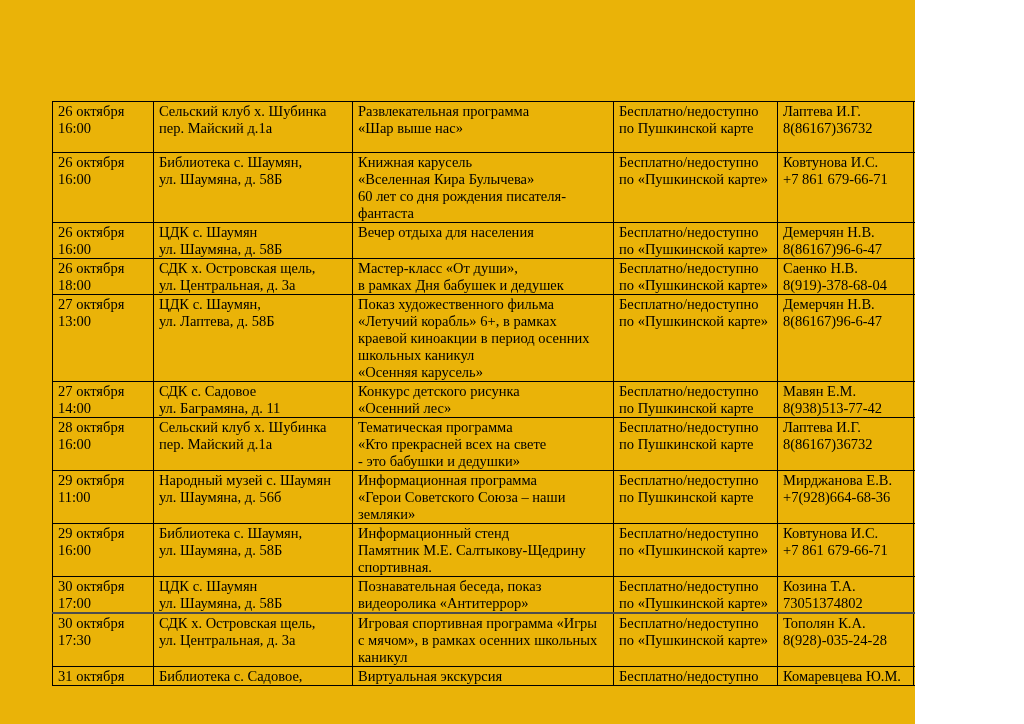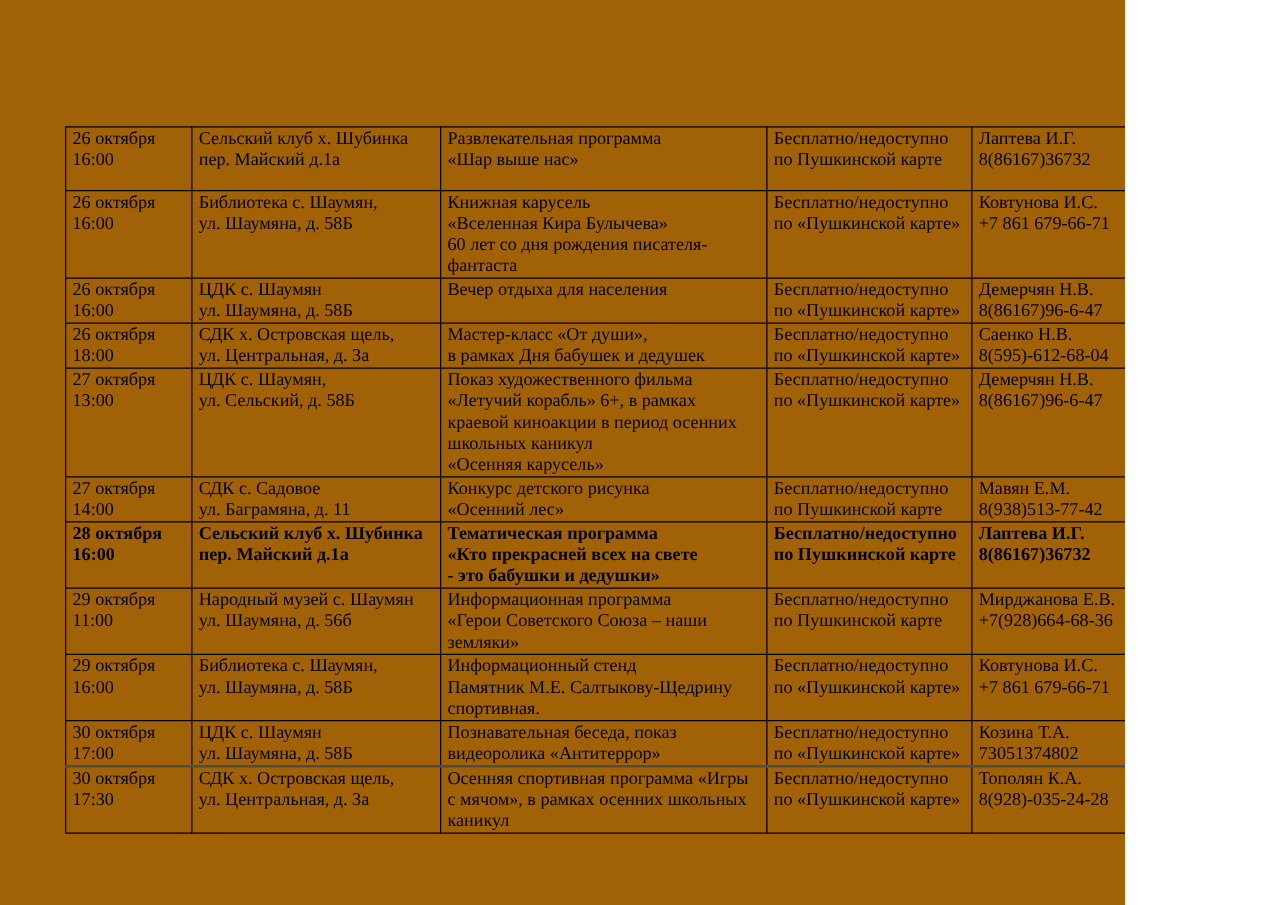--- a/index.html
+++ b/index.html
@@ -4,24 +4,25 @@
 <style>
   html, body {
     margin: 0;
     padding: 0;
     background: #ffffff;
   }
   .page {
     position: relative;
     width: 900px;
     height: 724px;
-    background: #a16207;
+    background: #eab308;
     overflow: hidden;
     font-family: "Liberation Serif", "DejaVu Serif", serif;
     color: #000000;
+    padding-left: 15px;
   }
   table.events {
     position: absolute;
     left: 52px;
     top: 101px;
     width: 948px;
     border-collapse: collapse;
     table-layout: fixed;
   }
   table.events td {
@@ -103,28 +104,28 @@
         <tr style="height: 33px;">
       <td>26 октября
 18:00</td>
       <td>СДК х. Островская щель,
 ул. Центральная, д. 3а</td>
       <td>Мастер-класс «От души»,
 в рамках Дня бабушек и дедушек</td>
       <td>Бесплатно/недоступно
 по «Пушкинской карте»</td>
       <td>Саенко Н.В.
-8(595)-612-68-04</td>
+8(919)-378-68-04</td>
       <td>28</td>
     </tr>
         <tr style="height: 85px;">
       <td>27 октября
 13:00</td>
       <td>ЦДК с. Шаумян,
-ул. Сельский, д. 58Б</td>
+ул. Лаптева, д. 58Б</td>
       <td>Показ художественного фильма
 «Летучий корабль» 6+, в рамках
 краевой киноакции в период осенних
 школьных каникул
 «Осенняя карусель»</td>
       <td>Бесплатно/недоступно
 по «Пушкинской карте»</td>
       <td>Демерчян Н.В.
 8(86167)96-6-47</td>
       <td>20</td>
@@ -135,21 +136,21 @@
       <td>СДК с. Садовое
 ул. Баграмяна, д. 11</td>
       <td>Конкурс детского рисунка
 «Осенний лес»</td>
       <td>Бесплатно/недоступно
 по Пушкинской карте</td>
       <td>Мавян Е.М.
 8(938)513-77-42</td>
       <td></td>
     </tr>
-        <tr style="height: 52px; font-weight: bold;">
+        <tr style="height: 52px;">
       <td>28 октября
 16:00</td>
       <td>Сельский клуб х. Шубинка
 пер. Майский д.1а</td>
       <td>Тематическая программа
 «Кто прекрасней всех на свете
 - это бабушки и дедушки»</td>
       <td>Бесплатно/недоступно
 по Пушкинской карте</td>
       <td>Лаптева И.Г.
@@ -195,25 +196,33 @@
 по «Пушкинской карте»</td>
       <td>Козина Т.А.
 73051374802</td>
       <td>30</td>
     </tr>
         <tr class="page-break" style="height: 52px;">
       <td>30 октября
 17:30</td>
       <td>СДК х. Островская щель,
 ул. Центральная, д. 3а</td>
-      <td>Осенняя спортивная программа «Игры
+      <td>Игровая спортивная программа «Игры
 с мячом», в рамках осенних школьных
 каникул</td>
       <td>Бесплатно/недоступно
 по «Пушкинской карте»</td>
       <td>Тополян К.А.
 8(928)-035-24-28</td>
       <td>20</td>
+    </tr>
+        <tr class="clipped" style="height: 17px;">
+      <td>31 октября</td>
+      <td>Библиотека с. Садовое,</td>
+      <td>Виртуальная экскурсия</td>
+      <td>Бесплатно/недоступно</td>
+      <td>Комаревцева Ю.М.</td>
+      <td>8</td>
     </tr>
       </tbody>
   </table>
 
 </div>
 
 </body></html>

